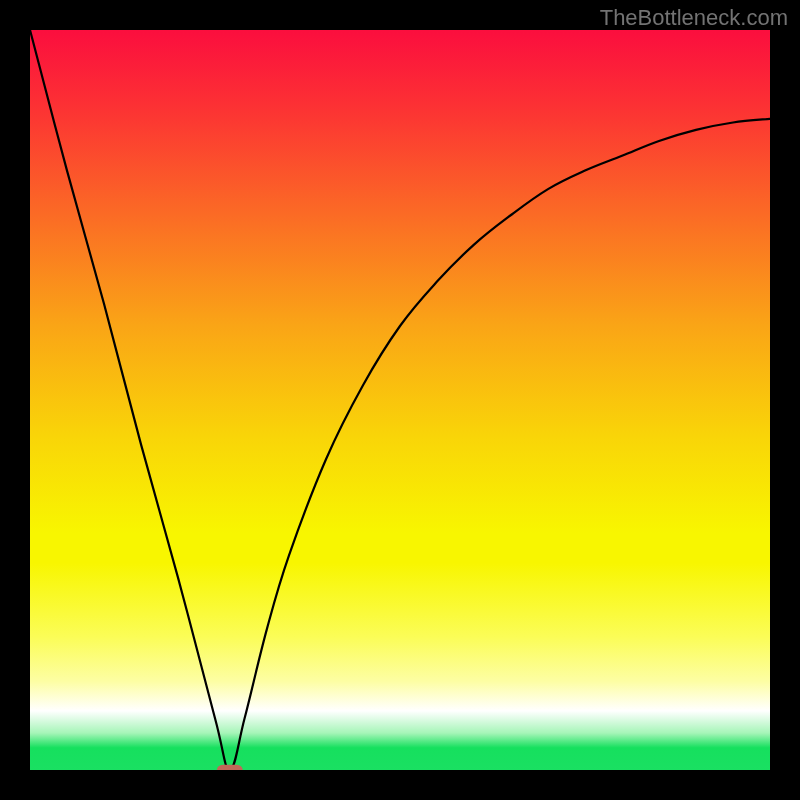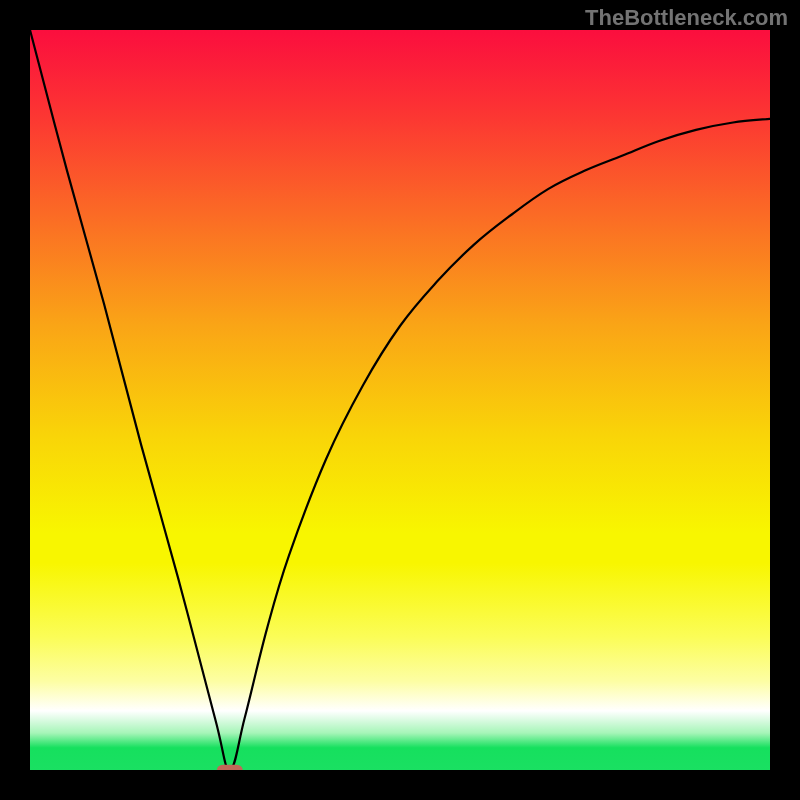--- a/index.html
+++ b/index.html
@@ -24,21 +24,21 @@
     width: 740px;
     height: 740px;
     overflow: hidden;
   }
   .watermark {
     position: absolute;
     top: 5px;
     right: 12px;
     color: #737373;
     font-size: 22px;
-    font-weight: 700;
+    font-weight: 400;
     letter-spacing: 0px;
     z-index: 10;
     user-select: none;
   }
 </style>
 </head>
 <body>
 
 <div class="frame">
 

